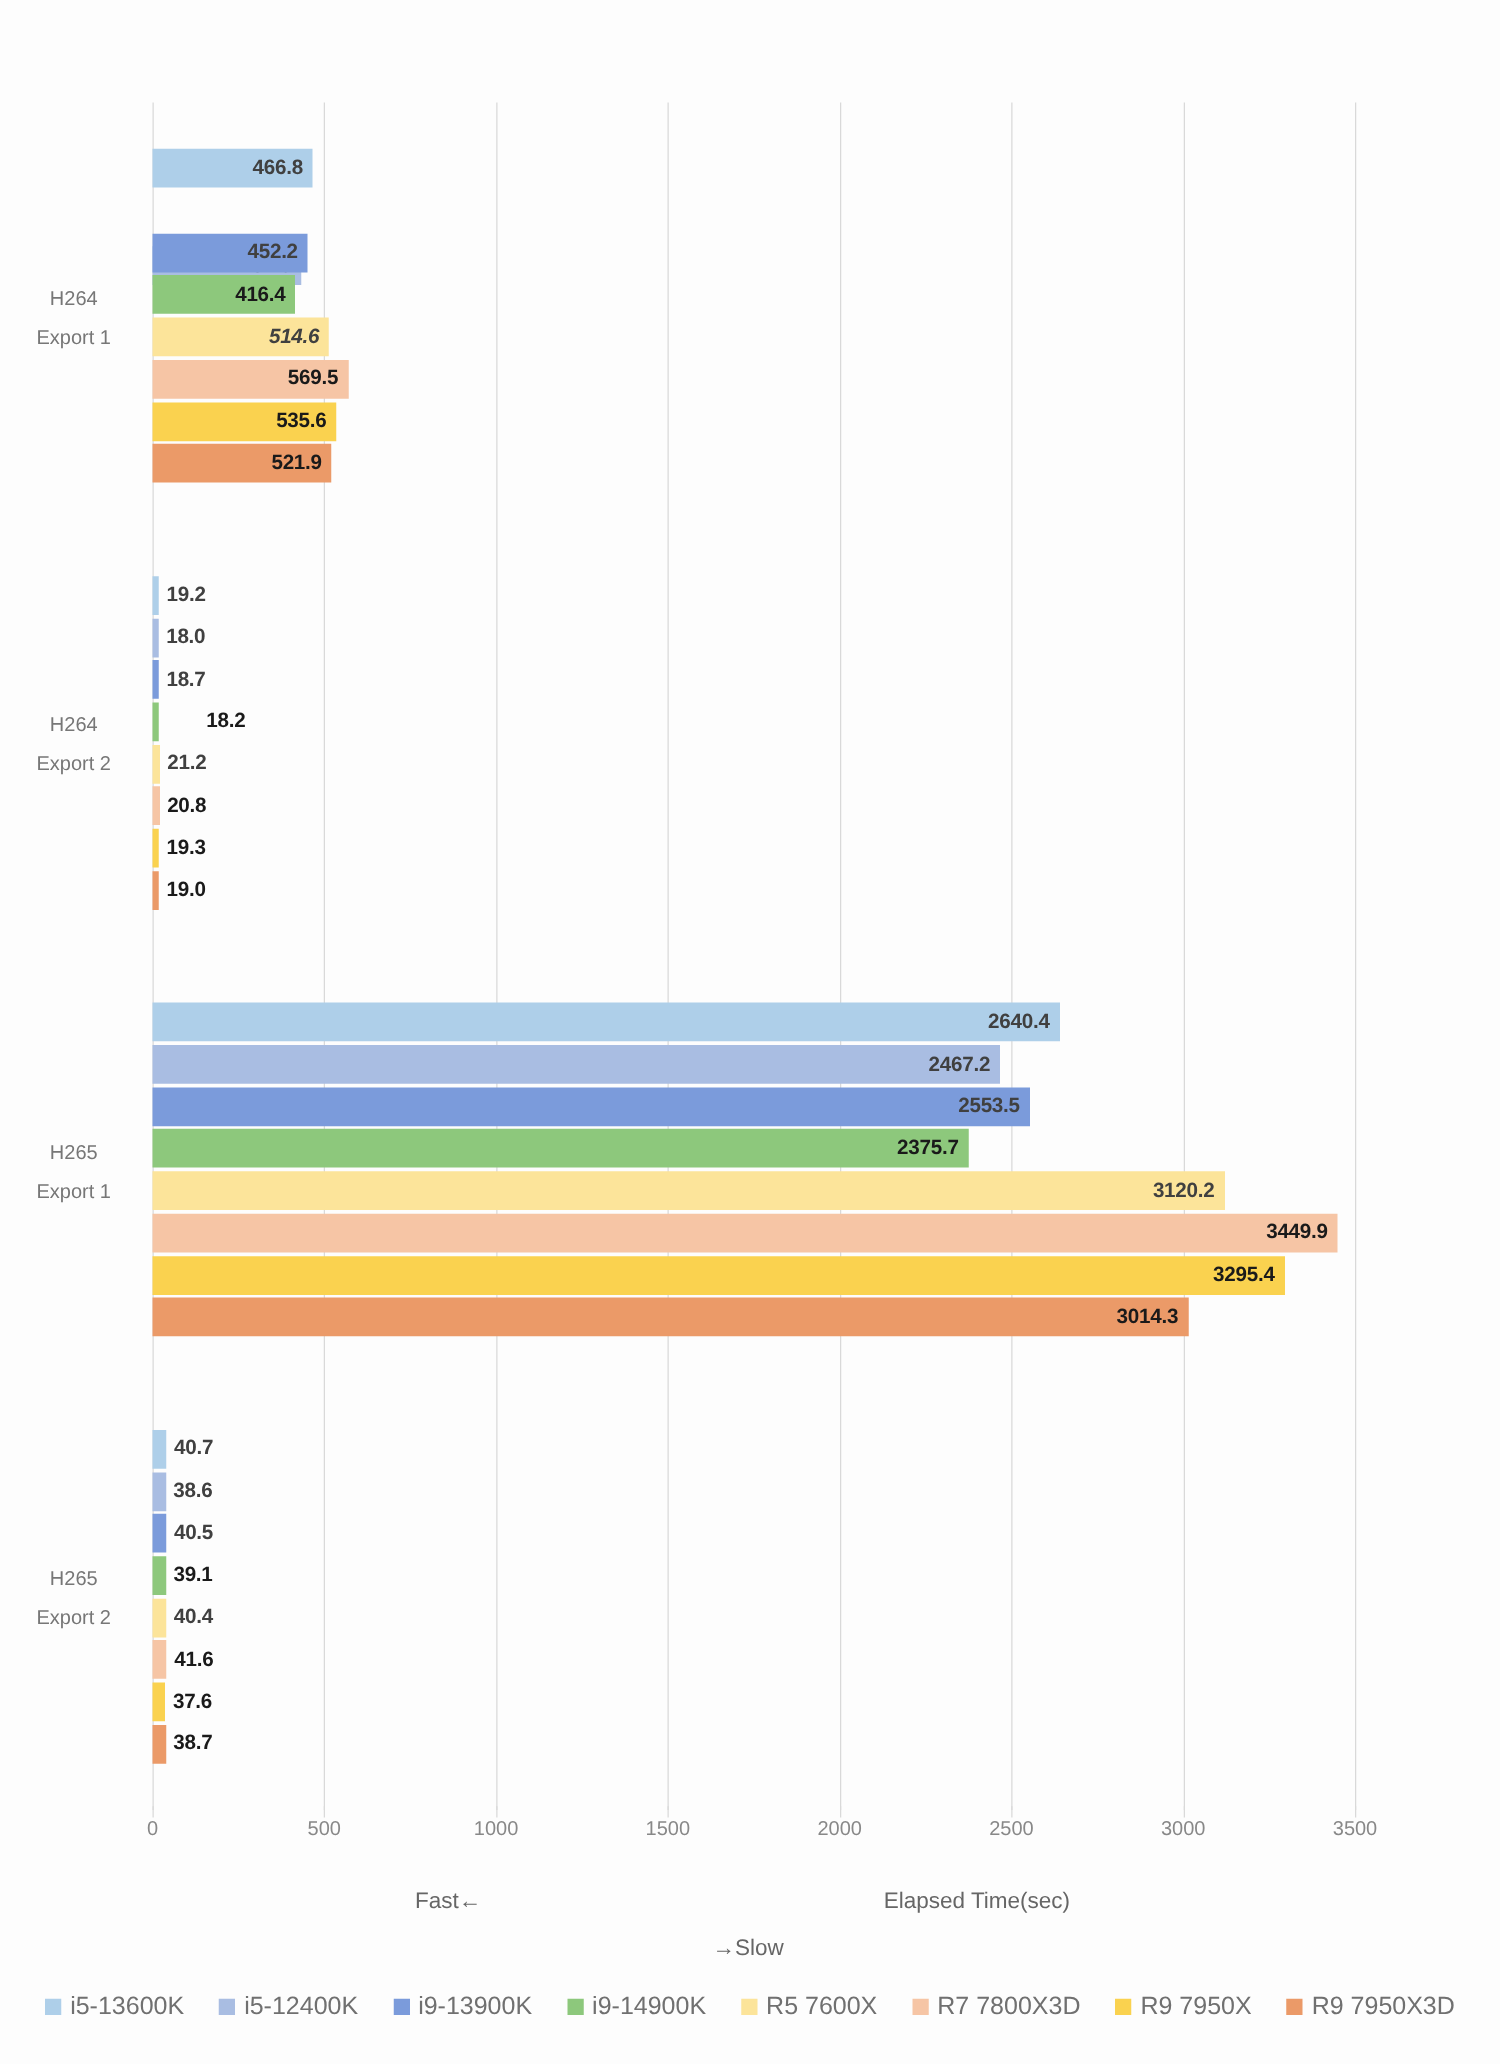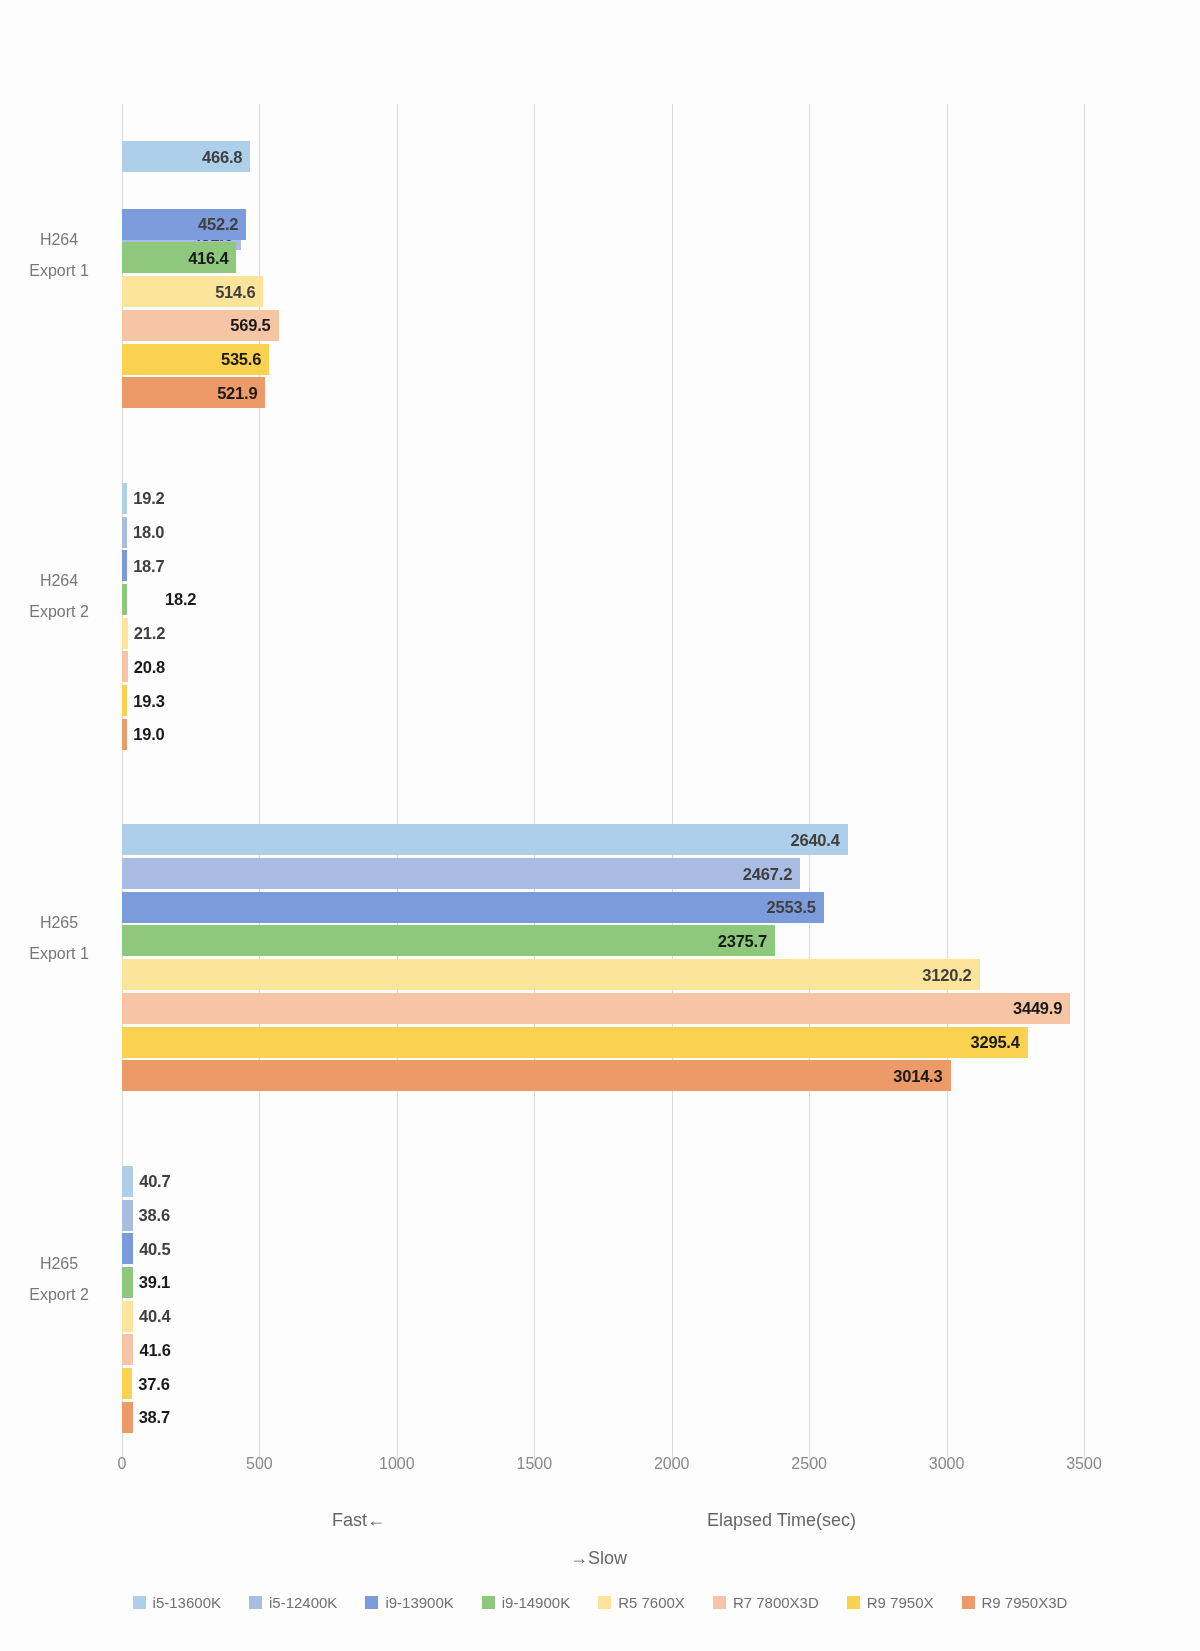--- a/index.html
+++ b/index.html
@@ -24,21 +24,21 @@
     font-size: 25px;
     color: #808080;
     font-weight: 400;
     letter-spacing: 0.5px;
   }
 
   
   #plot {
     position: absolute;
     left: 122px;
-    top: 104px;
+    top: 82px;
     width: 962px;
     height: 1366px;
   }
   .gridline {
     position: absolute;
     top: 0; bottom: 0;
     width: 1px;
     background: #d9d9d9;
   }
   .axis-line-left {
@@ -114,21 +114,21 @@
     position: absolute;
     left: 0; right: 0;
     top: 1594px;
     display: flex;
     justify-content: center;
     align-items: center;
     gap: 28px;
   }
   .legend-item { display: flex; align-items: center; gap: 7px; }
   .legend-swatch { width: 13px; height: 13px; display: block; }
-  .legend-text { font-size: 15px; color: #707070; white-space: nowrap; }
+  .legend-text { font-size: 20px; color: #707070; white-space: nowrap; }
 </style>
 </head>
 <body>
 
 <div id="page">
 
 
   <div id="plot">
     <div class="axis-line-left"></div>
     <div id="gridlines">
@@ -150,21 +150,21 @@
           <div class="bar-label lbl-inside" style="left: 110.628px; transform: translate(-100%, -50%);">431.6</div>
         </div>
         <div class="bar-row" style="top: 104.7px; width: 962px;">
           <div class="bar" title="i9-13900K: 452.2" style="width: 124.29px; background: rgb(123, 155, 219);"></div>
           <div class="bar-label lbl-inside" style="left: 116.29px; transform: translate(-100%, -50%);">452.2</div>
         </div>
         <div class="bar-row" style="top: 138.4px; width: 962px;">
           <div class="bar" title="i9-14900K: 416.4" style="width: 114.451px; background: rgb(141, 200, 124);"></div>
           <div class="bar-label lbl-dark" style="left: 106.451px; transform: translate(-100%, -50%);">416.4</div>
         </div>
-        <div class="bar-row" style="top: 172.1px; width: 962px;">
+        <div class="bar-row" style="top: 172.1px; width: 962px; font-style: italic;">
           <div class="bar" title="R5 7600X: 514.6" style="width: 141.441px; background: rgb(252, 228, 154);"></div>
           <div class="bar-label lbl-inside" style="left: 133.441px; transform: translate(-100%, -50%);">514.6</div>
         </div>
         <div class="bar-row" style="top: 205.8px; width: 962px;">
           <div class="bar" title="R7 7800X3D: 569.5" style="width: 156.531px; background: rgb(246, 197, 165);"></div>
           <div class="bar-label lbl-dark" style="left: 148.531px; transform: translate(-100%, -50%);">569.5</div>
         </div>
         <div class="bar-row" style="top: 239.5px; width: 962px;">
           <div class="bar" title="R9 7950X: 535.6" style="width: 147.213px; background: rgb(250, 210, 79);"></div>
           <div class="bar-label lbl-dark" style="left: 139.213px; transform: translate(-100%, -50%);">535.6</div>

